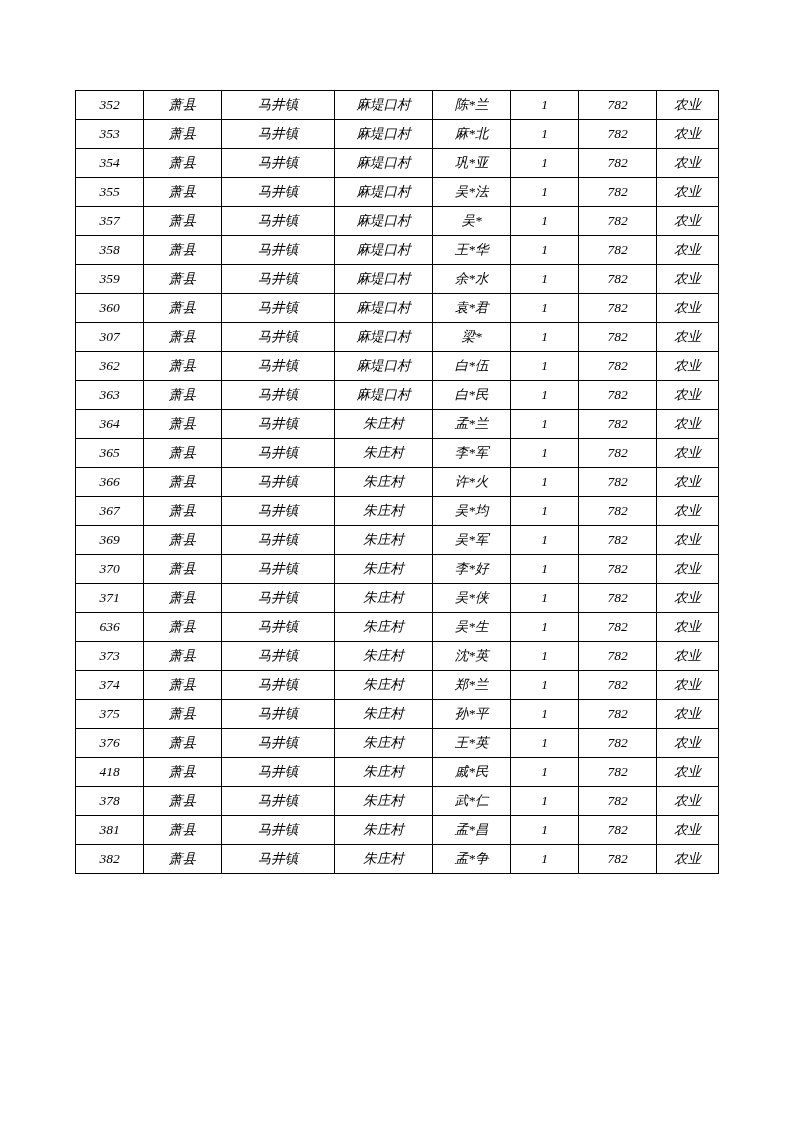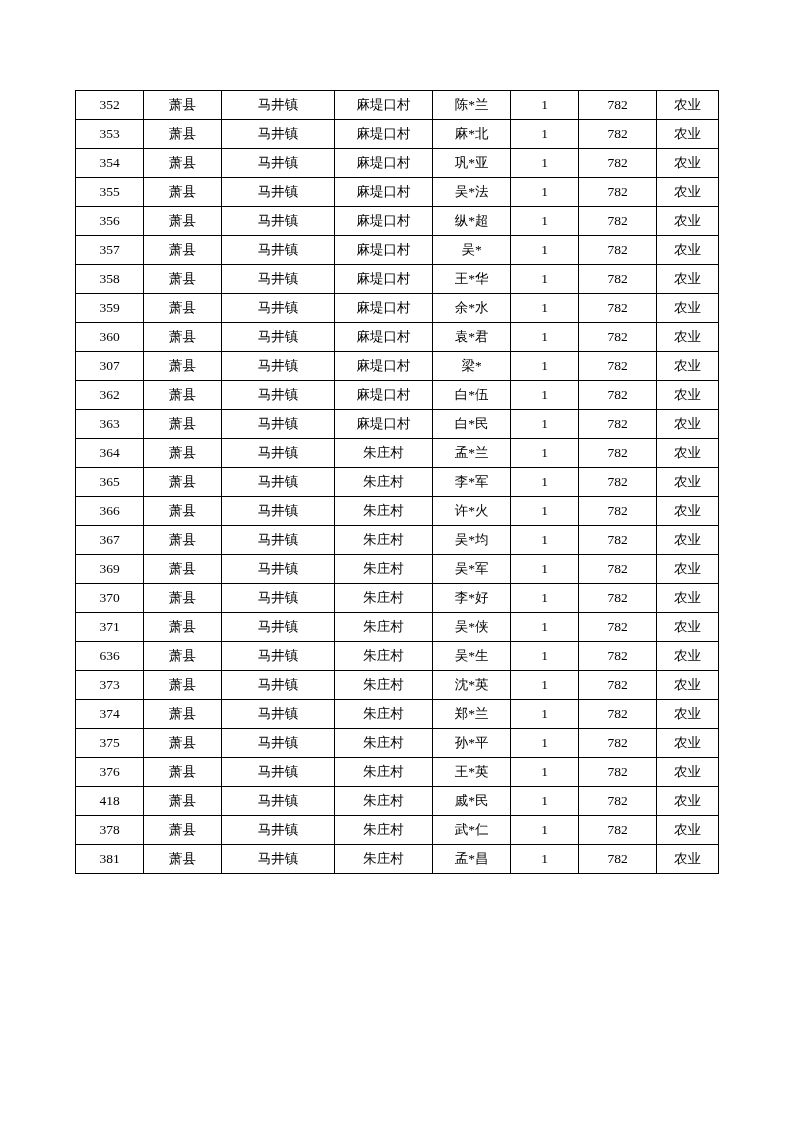--- a/index.html
+++ b/index.html
@@ -12,20 +12,21 @@
     height: 1122px;
     font-family: "Liberation Serif", "DejaVu Serif", serif;
     color: #000000;
   }
   .page {
     position: relative;
     width: 793px;
     height: 1122px;
     box-sizing: border-box;
     padding: 90px 75px 0 75px;
+    font-style: italic;
   }
   table.data-table {
     border-collapse: collapse;
     width: 643px;
     table-layout: fixed;
   }
   table.data-table td {
     border: 1px solid #000000;
     height: 28px;
     text-align: center;
@@ -100,30 +101,20 @@
           <td class="num">355</td>
           <td>萧县</td>
           <td>马井镇</td>
           <td>麻堤口村</td>
           <td>吴*法</td>
           <td class="num">1</td>
           <td class="num">782</td>
           <td>农业</td>
         </tr>
         <tr>
-          <td class="num">356</td>
-          <td>萧县</td>
-          <td>马井镇</td>
-          <td>麻堤口村</td>
-          <td>纵*超</td>
-          <td class="num">1</td>
-          <td class="num">782</td>
-          <td>农业</td>
-        </tr>
-        <tr>
           <td class="num">357</td>
           <td>萧县</td>
           <td>马井镇</td>
           <td>麻堤口村</td>
           <td>吴*</td>
           <td class="num">1</td>
           <td class="num">782</td>
           <td>农业</td>
         </tr>
         <tr>
@@ -325,19 +316,29 @@
           <td class="num">1</td>
           <td class="num">782</td>
           <td>农业</td>
         </tr>
         <tr>
           <td class="num">381</td>
           <td>萧县</td>
           <td>马井镇</td>
           <td>朱庄村</td>
           <td>孟*昌</td>
+          <td class="num">1</td>
+          <td class="num">782</td>
+          <td>农业</td>
+        </tr>
+        <tr>
+          <td class="num">382</td>
+          <td>萧县</td>
+          <td>马井镇</td>
+          <td>朱庄村</td>
+          <td>孟*争</td>
           <td class="num">1</td>
           <td class="num">782</td>
           <td>农业</td>
         </tr>
       </tbody>
   </table>
 </div>
 
 </body></html>

